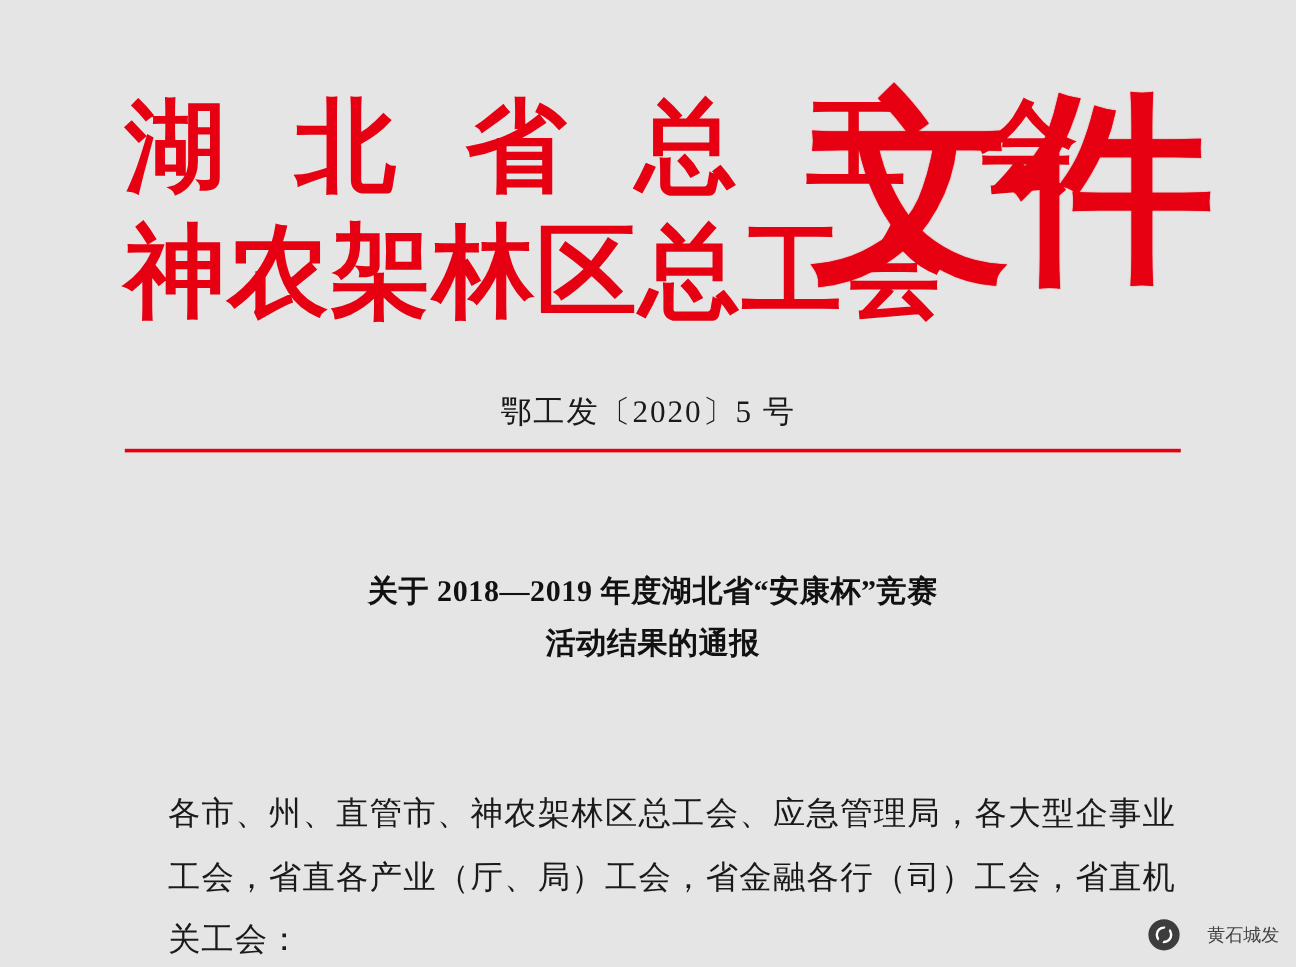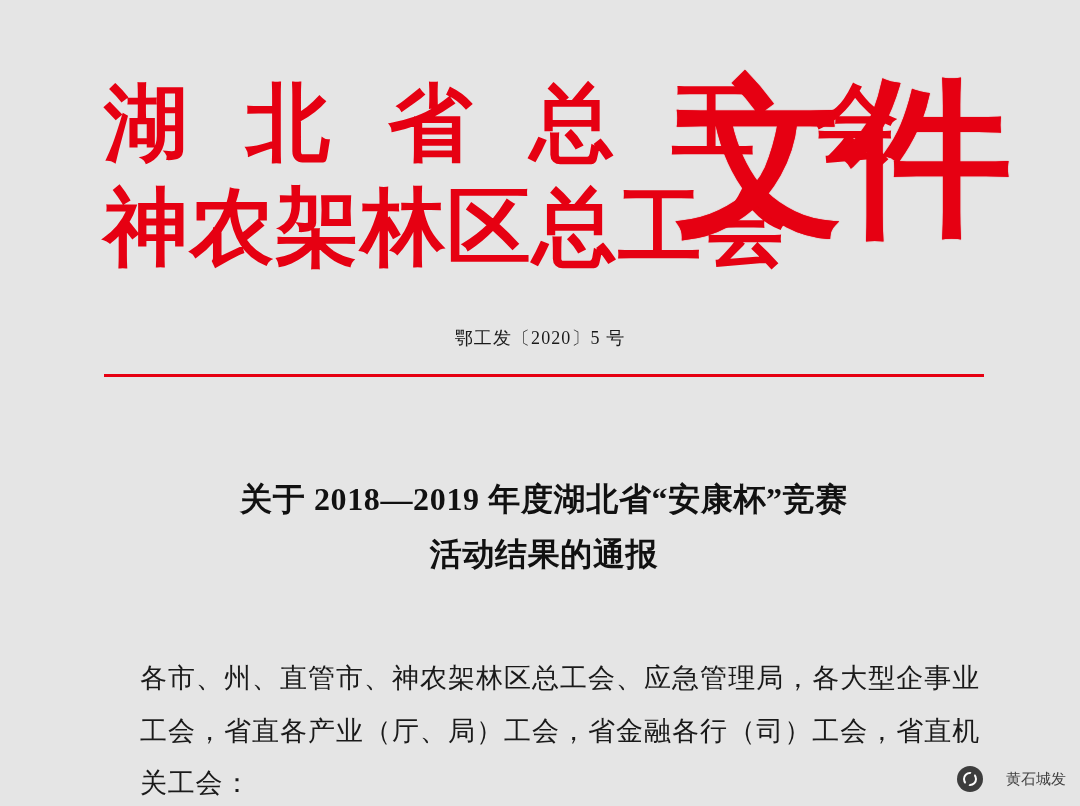--- a/index.html
+++ b/index.html
@@ -69,42 +69,42 @@
     text-shadow: 0 0 1px #e60012;
   }
 
   
   .doc-number {
     position: absolute;
     left: 0;
     right: 0;
     top: 326px;
     text-align: center;
-    font-size: 18px;
+    font-size: 26px;
     color: #1a1a1a;
     letter-spacing: 0.06em;
   }
 
   .red-rule {
     position: absolute;
     left: 104px;
     width: 880px;
     top: 374px;
     height: 3px;
     background: #e60012;
   }
 
   
   .doc-title {
     position: absolute;
     left: 120px;
     width: 848px;
     top: 472px;
     text-align: center;
-    font-size: 32px;
+    font-size: 25px;
     font-weight: 700;
     line-height: 1.72;
     letter-spacing: 0.02em;
     color: #111111;
   }
 
   
   .doc-body {
     position: absolute;
     left: 140px;

